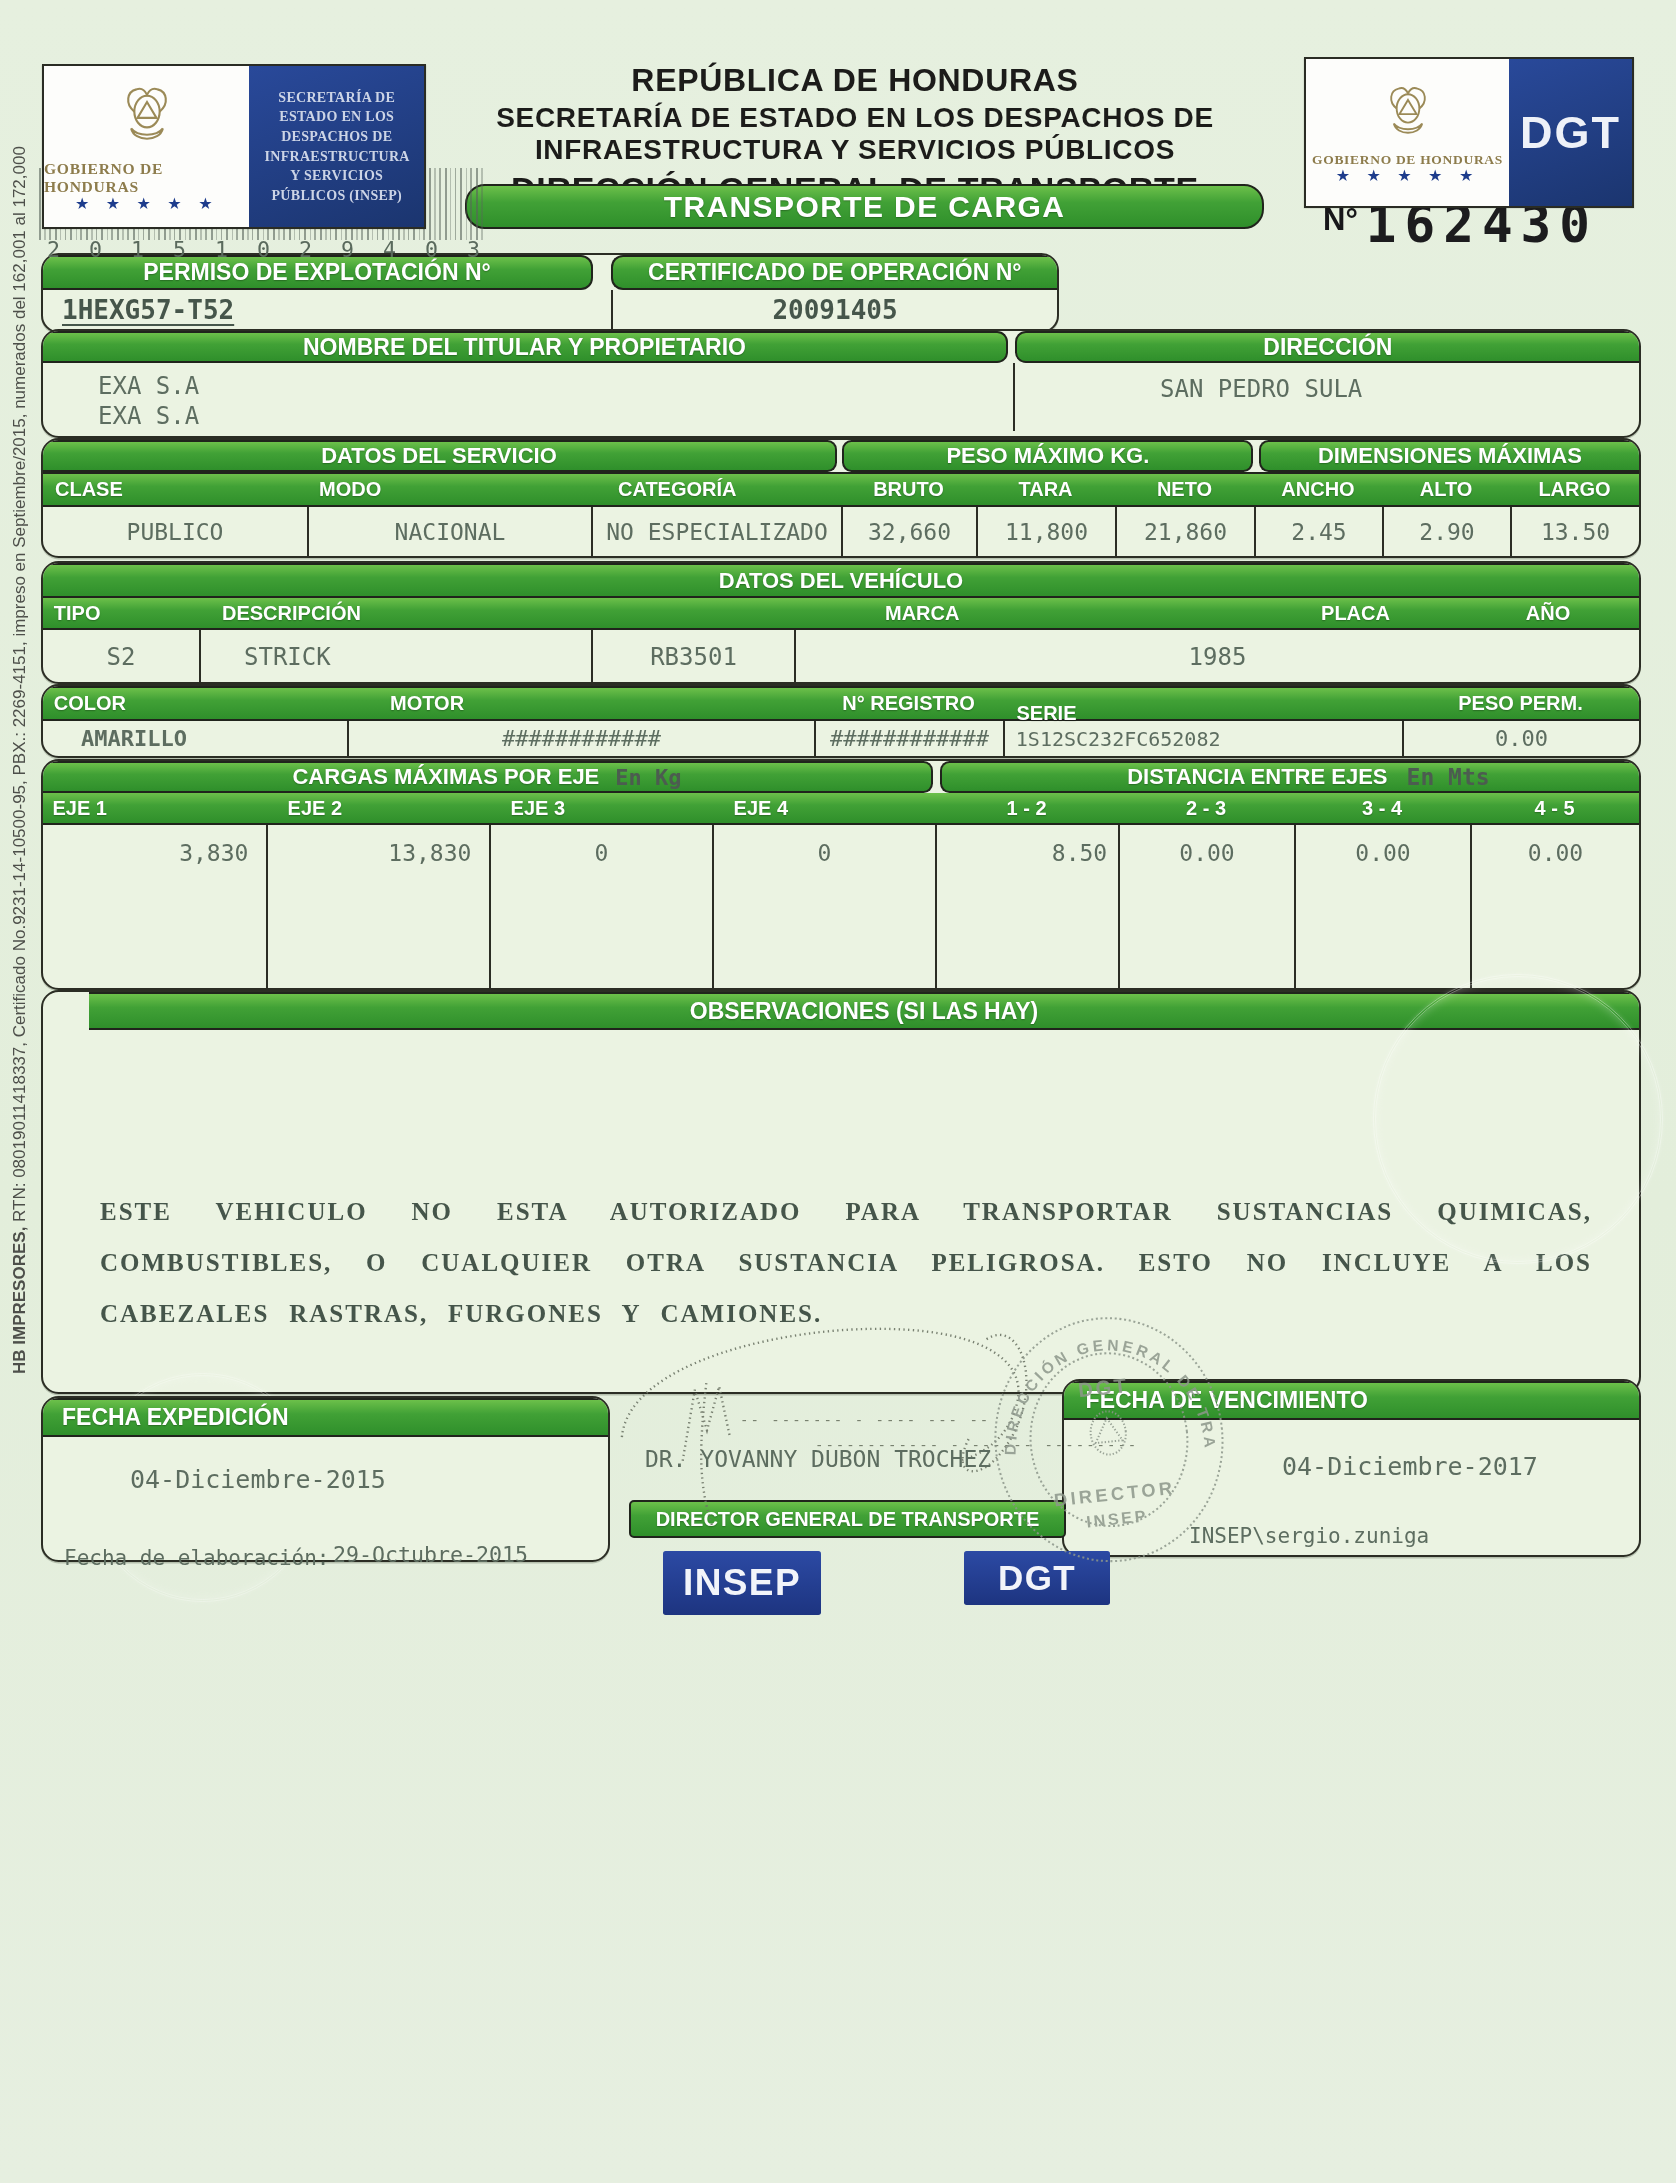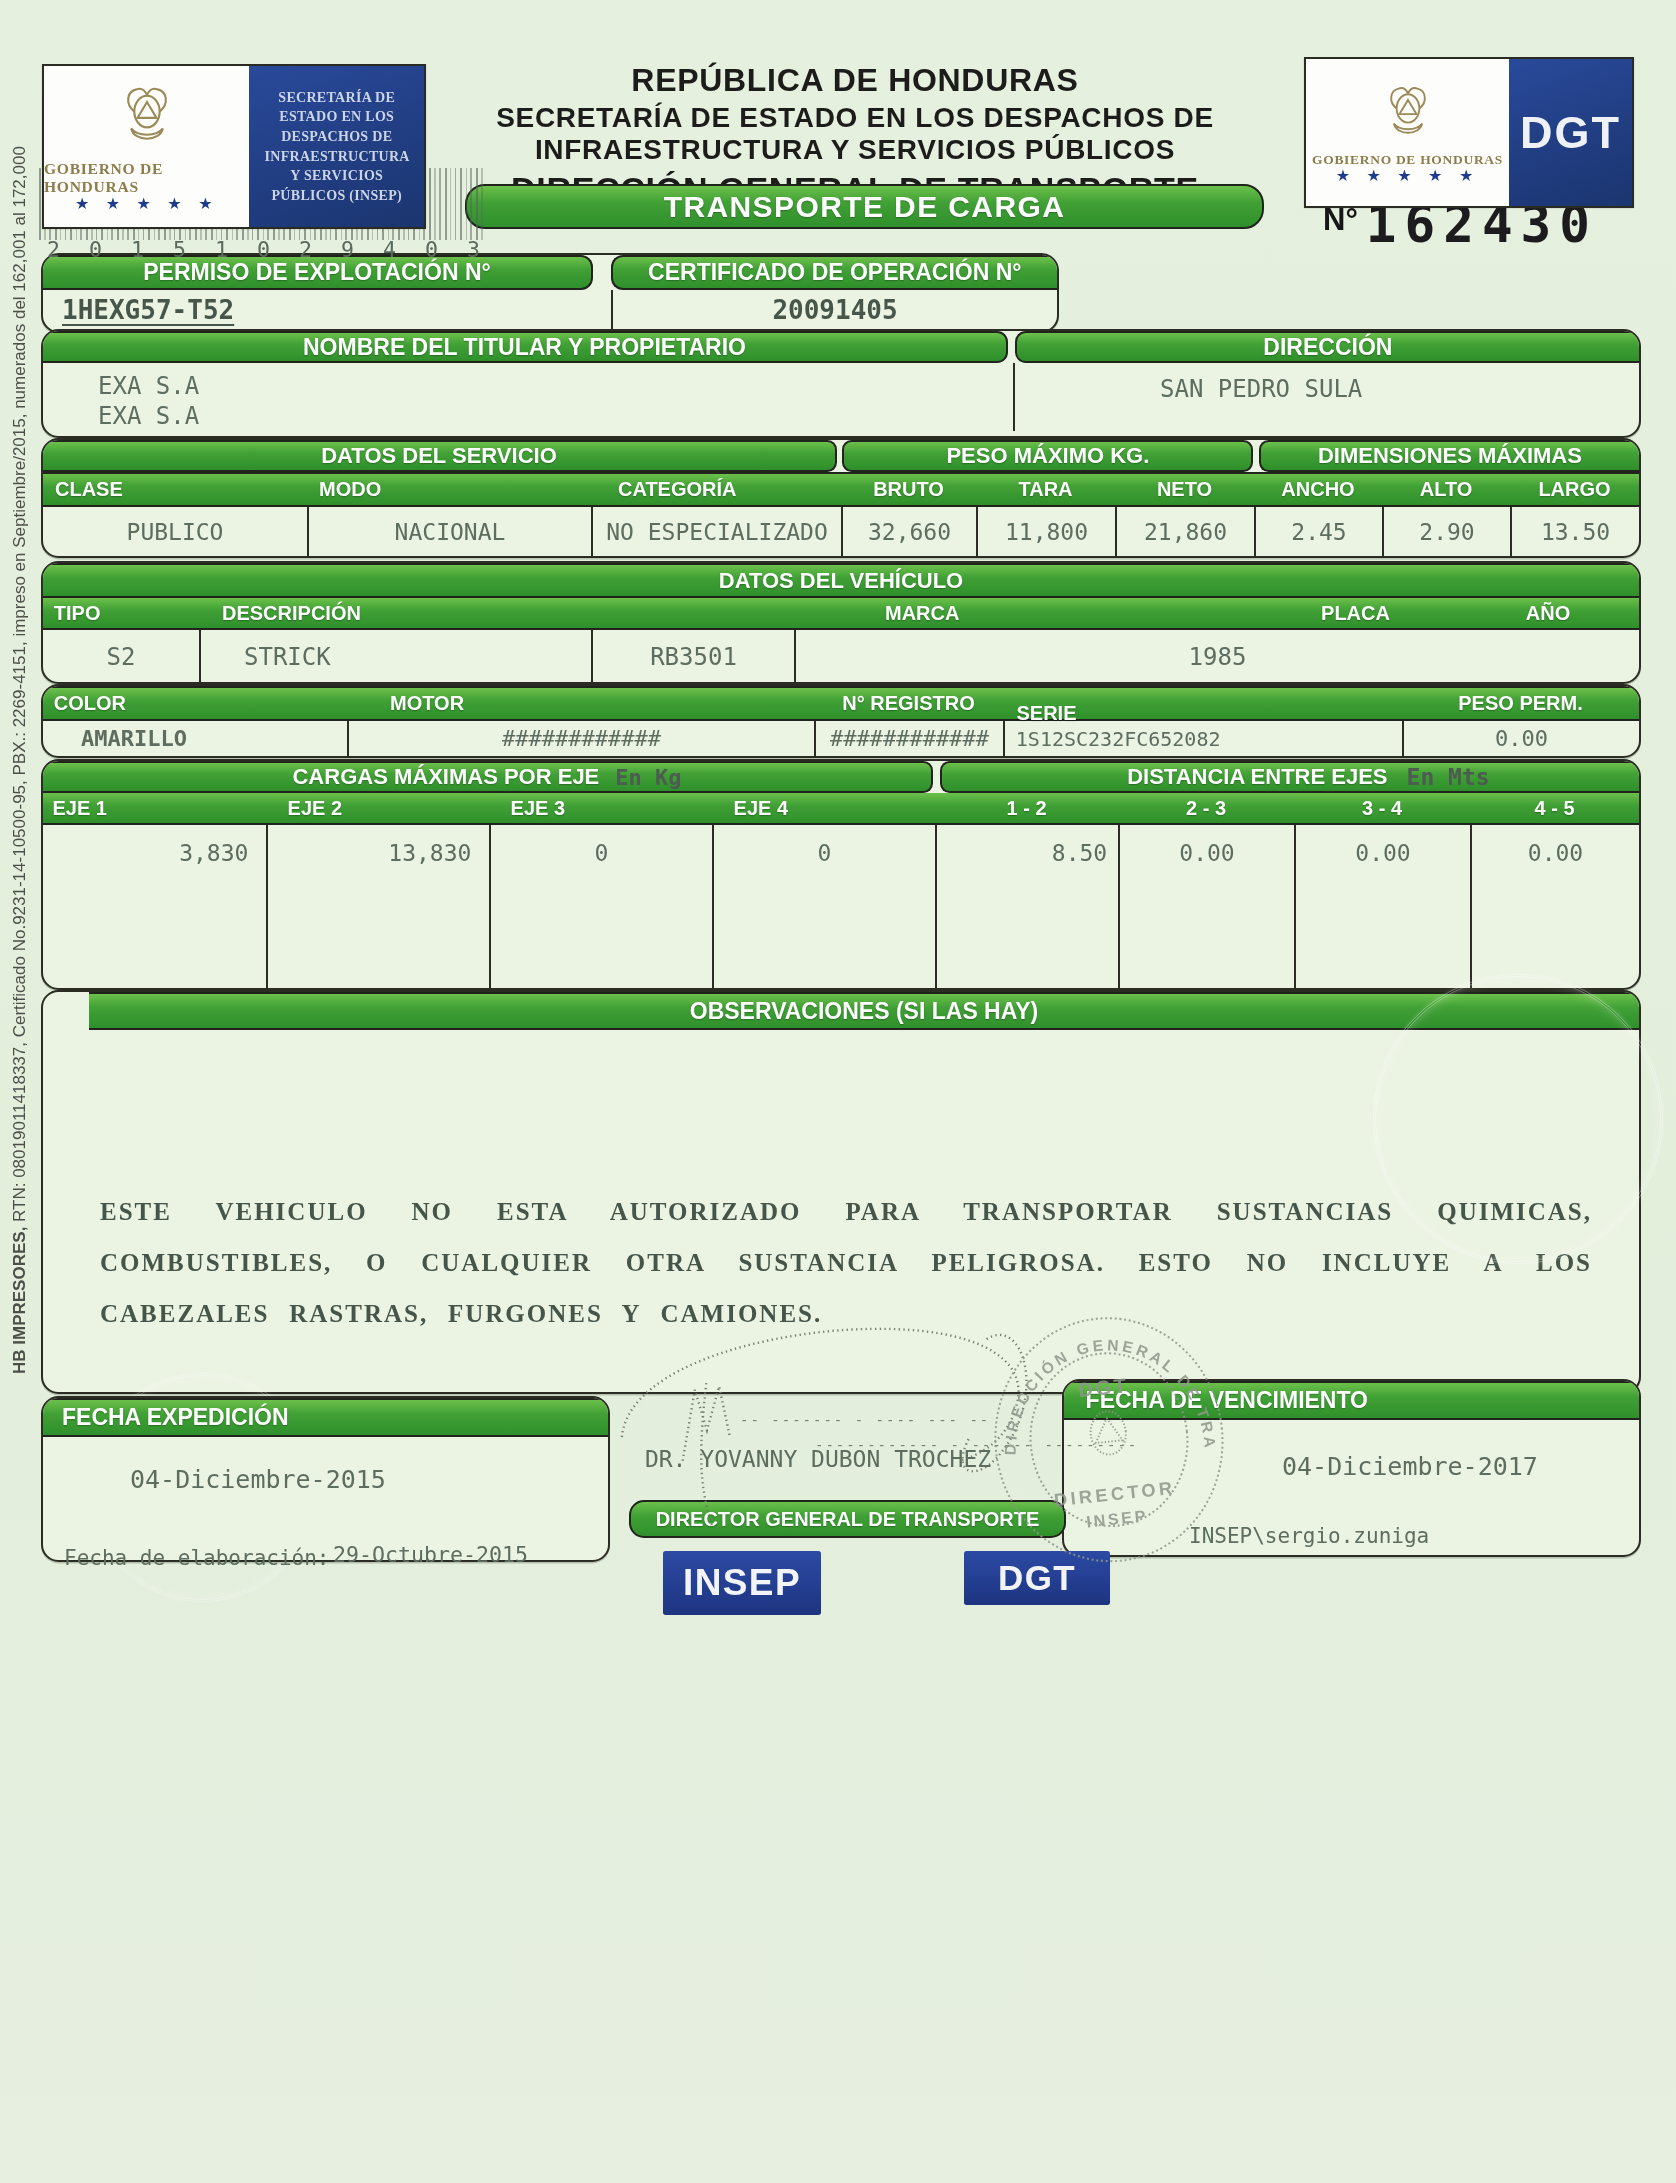--- a/index.html
+++ b/index.html
@@ -246,21 +246,21 @@
     <g fill="none" stroke="#6d7566" stroke-width="3.5" stroke-dasharray="2 5" opacity=".9">
       <path d="M60,200 C70,90 300,35 460,40 C600,44 660,90 645,150 C635,195 600,225 560,235"></path>
       <path d="M600,55 C655,20 690,140 620,225 C585,268 545,255 575,200"></path>
       <path d="M150,235 L168,130 L186,190 L204,125 L220,200"></path>
       <path d="M185,120 C175,210 172,270 195,335"></path>
     </g>
   </svg>
   <div class="abs typed" style="left:740px;top:1412px;font-size:14px;letter-spacing:2px;color:#78816f;z-index:6;">-- -------  -  ----    --- --</div>
   <div class="abs typed" style="left:815px;top:1437px;font-size:14px;letter-spacing:2px;color:#78816f;z-index:6;">------------ -  ------   ---------</div>
   <div class="abs typed" style="left:595px;top:1446px;width:446px;text-align:center;font-size:23px;z-index:6;">DR. YOVANNY DUBON TROCHEZ</div>
-  <div class="band center abs" style="left:629px;top:1500px;width:433px;height:34px;font-size:20px;border:2px solid #20241c;border-radius:15px;">DIRECTOR GENERAL DE TRANSPORTE</div>
+  <div class="band center abs" style="left:629px;top:1500px;width:433px;height:34px;font-size:20px;border:2px solid #20241c;border-radius:5px;">DIRECTOR GENERAL DE TRANSPORTE</div>
 
   <svg class="abs" style="left:984px;top:1310px;z-index:7;transform:rotate(-6deg);opacity:.85;" width="250" height="260" viewBox="0 0 370 385">
     <g fill="none" stroke="#8d978b" stroke-width="3">
       <ellipse cx="185" cy="192" rx="168" ry="180" stroke-dasharray="3 4"></ellipse>
       <ellipse cx="185" cy="192" rx="116" ry="128" stroke-dasharray="3 4"></ellipse>
       <path d="M185 160 L205 195 H165 Z" stroke-dasharray="2 3"></path>
       <ellipse cx="185" cy="182" rx="26" ry="32" stroke-dasharray="2 3"></ellipse>
     </g>
     <defs>
         <path id="ringpath" d="M 46 230 A 140 152 0 1 1 324 230"></path>

